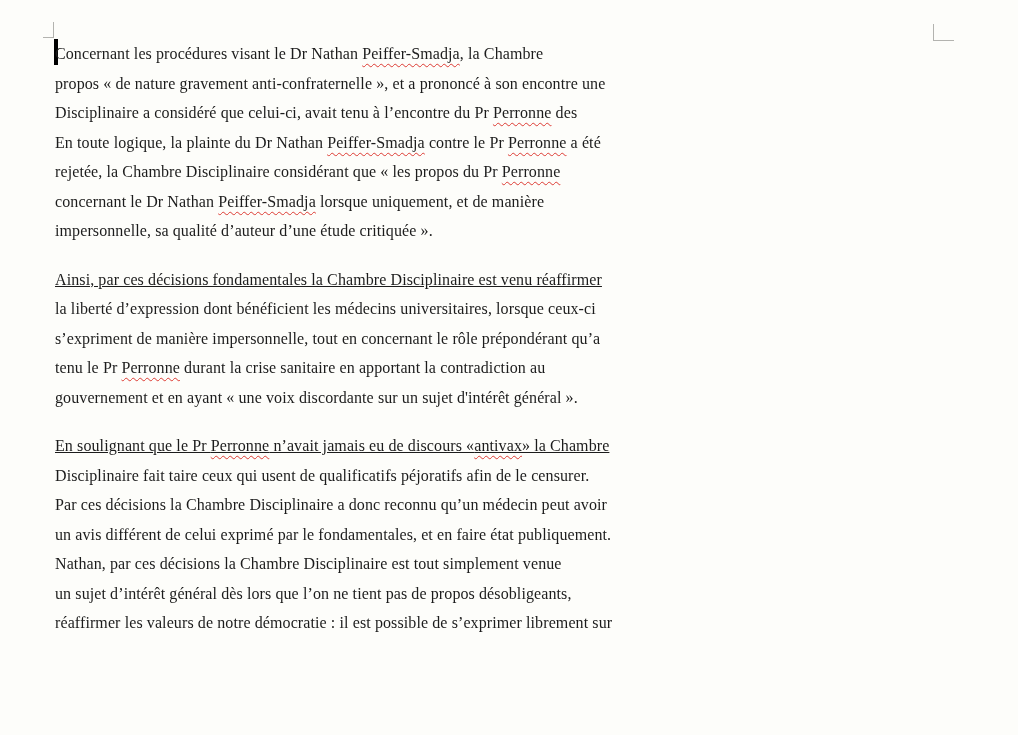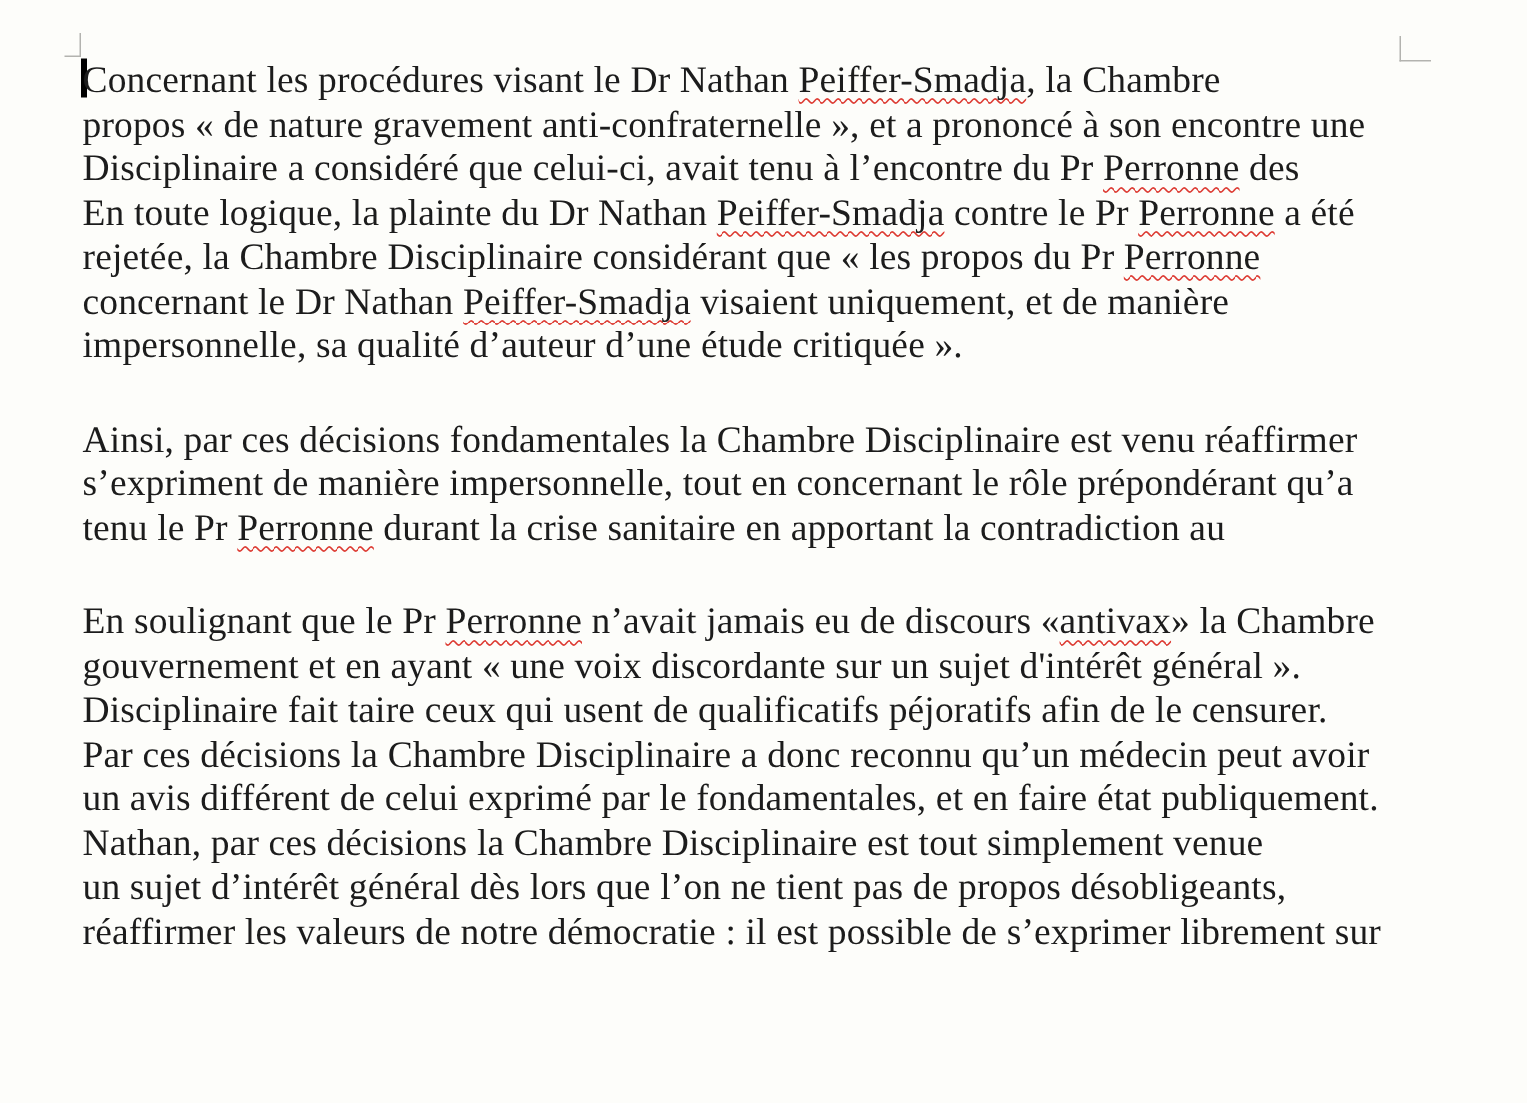--- a/index.html
+++ b/index.html
@@ -40,29 +40,29 @@
     left: 54px; top: 39px;
     width: 4px; height: 26px;
     background: #000;
   }
 
   .text-area {
     position: absolute;
     left: 55px; top: 39px;
     width: 940px;
     color: var(--ink);
-    font-size: 25px;
+    font-size: 16px;
     line-height: 29.5px;
     letter-spacing: 0.1px;
   }
   .line {
     white-space: nowrap;
     height: 29.5px;
   }
-  .gap-before { margin-top: 33px; }
+  .gap-before { margin-top: 19px; text-decoration: underline; }
 
   .misspelled {
     text-decoration-line: underline;
     text-decoration-style: wavy;
     text-decoration-color: var(--squiggle);
     text-decoration-thickness: 1px;
     text-underline-offset: 4px;
     text-decoration-skip-ink: none;
   }
 </style>
@@ -73,26 +73,27 @@
 <div class="corner-tr"></div>
 
 <div class="caret"></div>
 
 <div class="text-area">
     <div class="line"><span>Concernant les procédures visant le Dr Nathan </span><span class="misspelled">Peiffer-Smadja</span><span>, la Chambre</span></div>
     <div class="line"><span>propos « de nature gravement anti-confraternelle », et a prononcé à son encontre une</span></div>
     <div class="line"><span>Disciplinaire a considéré que celui-ci, avait tenu à l’encontre du Pr </span><span class="misspelled">Perronne</span><span> des</span></div>
     <div class="line"><span>En toute logique, la plainte du Dr Nathan </span><span class="misspelled">Peiffer-Smadja</span><span> contre le Pr </span><span class="misspelled">Perronne</span><span> a été</span></div>
     <div class="line"><span>rejetée, la Chambre Disciplinaire considérant que « les propos du Pr </span><span class="misspelled">Perronne</span></div>
-    <div class="line"><span>concernant le Dr Nathan </span><span class="misspelled">Peiffer-Smadja</span><span> visaient uniquement, et de manière</span></div>
+    <div class="line"><span>concernant le Dr Nathan </span><span class="misspelled">Peiffer-Smadja</span><span> lorsque uniquement, et de manière</span></div>
     <div class="line"><span>impersonnelle, sa qualité d’auteur d’une étude critiquée ».</span></div>
     <div class="line gap-before"><span>Ainsi, par ces décisions fondamentales la Chambre Disciplinaire est venu réaffirmer</span></div>
+    <div class="line"><span>la liberté d’expression dont bénéficient les médecins universitaires, lorsque ceux-ci</span></div>
     <div class="line"><span>s’expriment de manière impersonnelle, tout en concernant le rôle prépondérant qu’a</span></div>
     <div class="line"><span>tenu le Pr </span><span class="misspelled">Perronne</span><span> durant la crise sanitaire en apportant la contradiction au</span></div>
+    <div class="line"><span>gouvernement et en ayant « une voix discordante sur un sujet d'intérêt général ».</span></div>
     <div class="line gap-before"><span>En soulignant que le Pr </span><span class="misspelled">Perronne</span><span> n’avait jamais eu de discours «</span><span class="misspelled">antivax</span><span>» la Chambre</span></div>
-    <div class="line"><span>gouvernement et en ayant « une voix discordante sur un sujet d'intérêt général ».</span></div>
     <div class="line"><span>Disciplinaire fait taire ceux qui usent de qualificatifs péjoratifs afin de le censurer.</span></div>
     <div class="line"><span>Par ces décisions la Chambre Disciplinaire a donc reconnu qu’un médecin peut avoir</span></div>
     <div class="line"><span>un avis différent de celui exprimé par le fondamentales, et en faire état publiquement.</span></div>
     <div class="line"><span>Nathan, par ces décisions la Chambre Disciplinaire est tout simplement venue</span></div>
     <div class="line"><span>un sujet d’intérêt général dès lors que l’on ne tient pas de propos désobligeants,</span></div>
     <div class="line"><span>réaffirmer les valeurs de notre démocratie : il est possible de s’exprimer librement sur</span></div>
   </div>
 
 </body></html>

